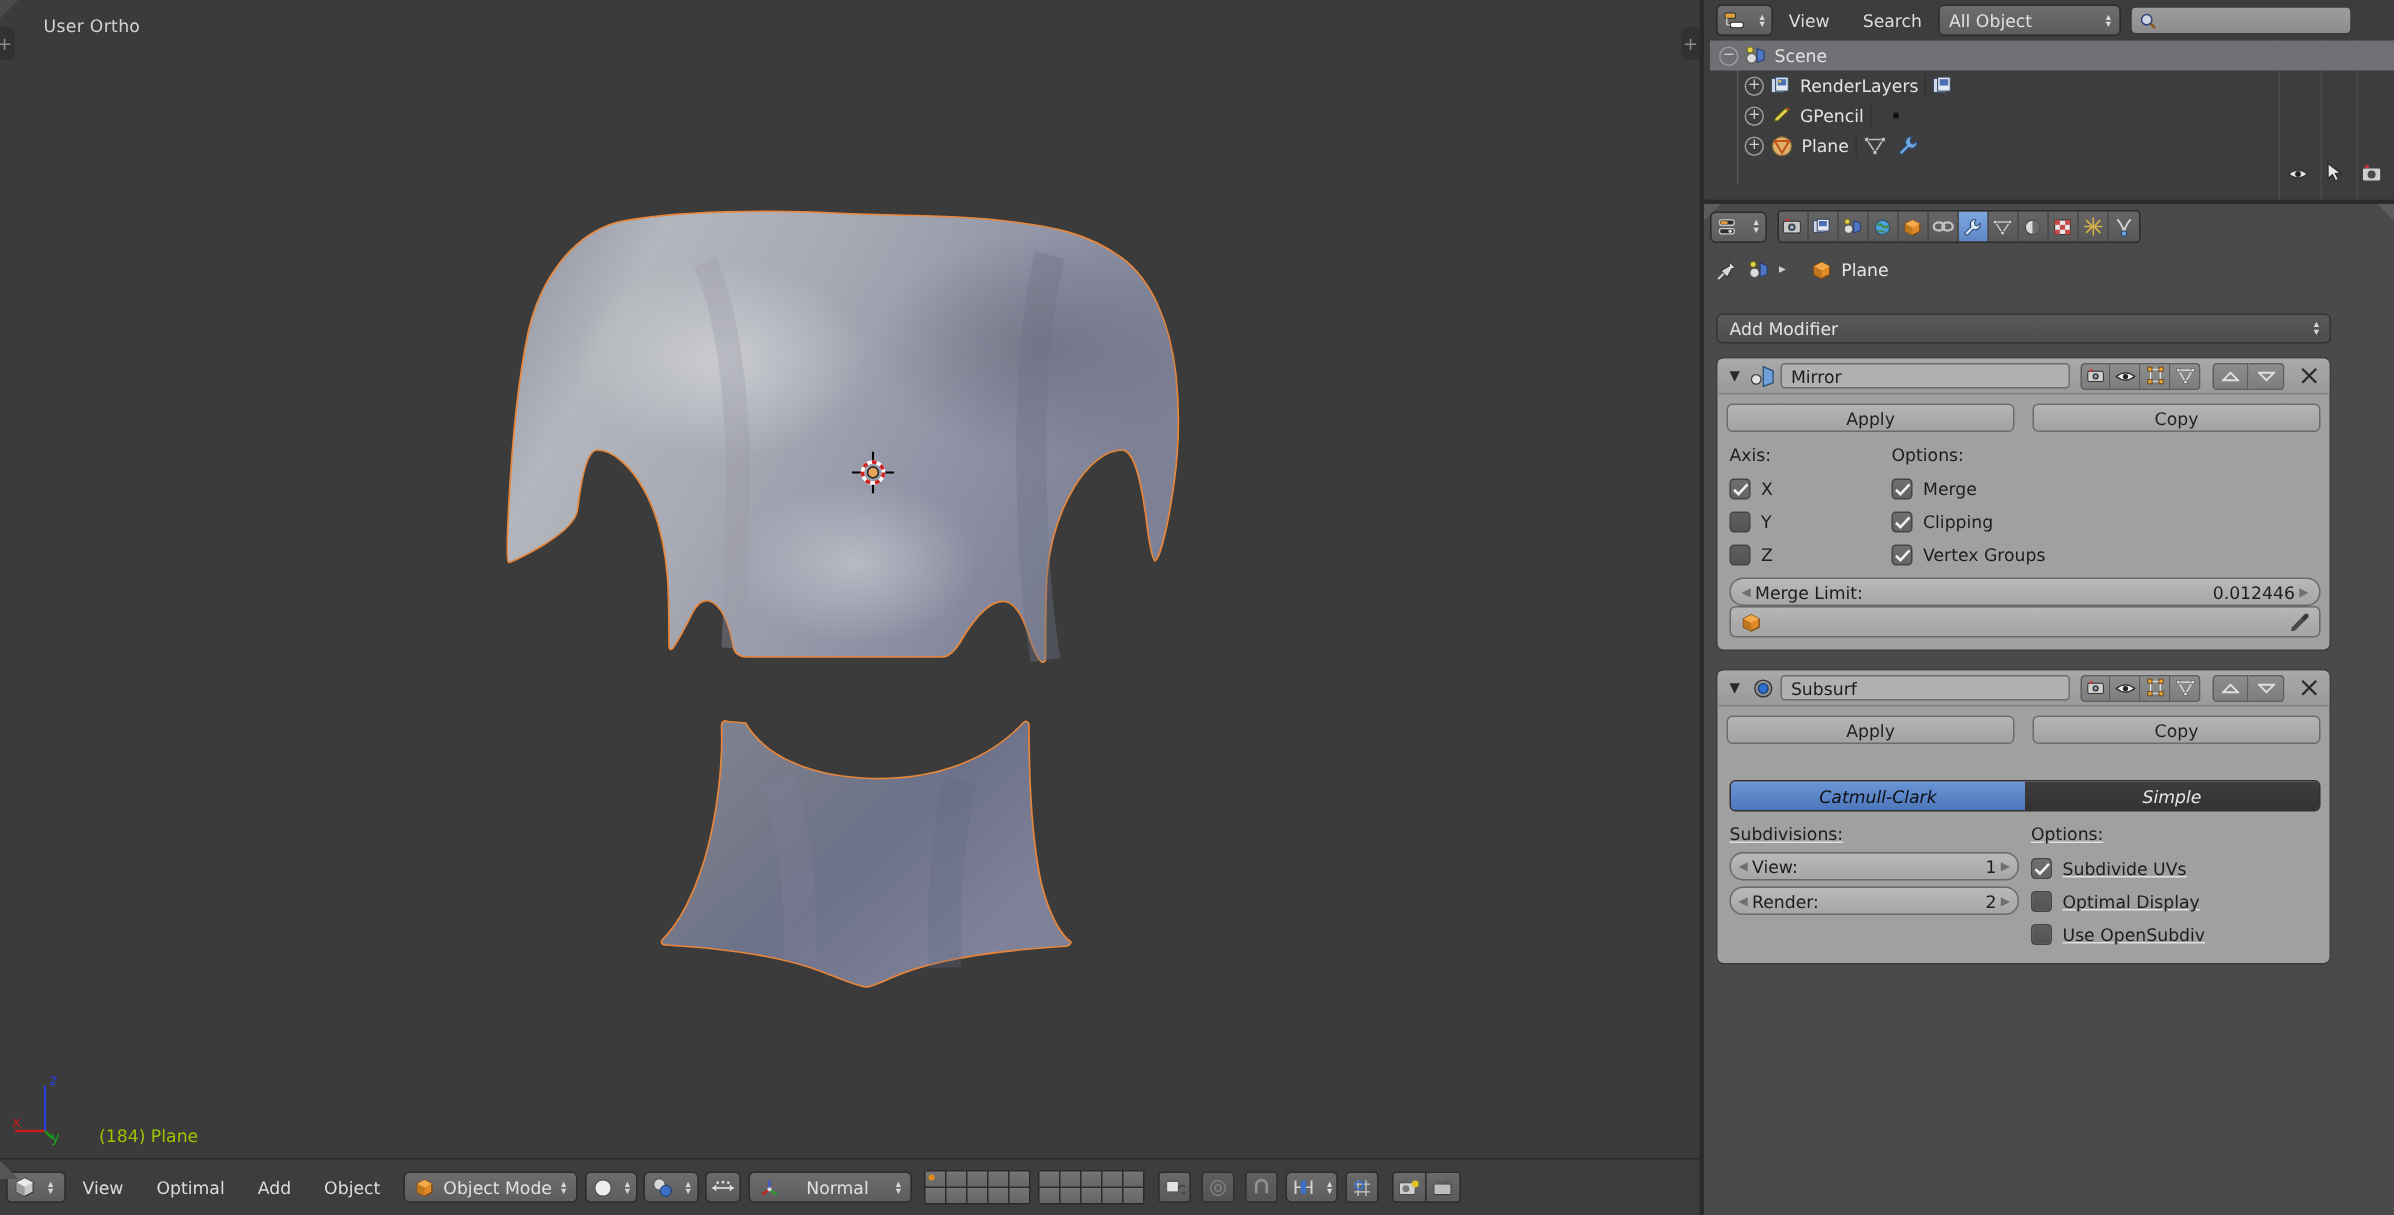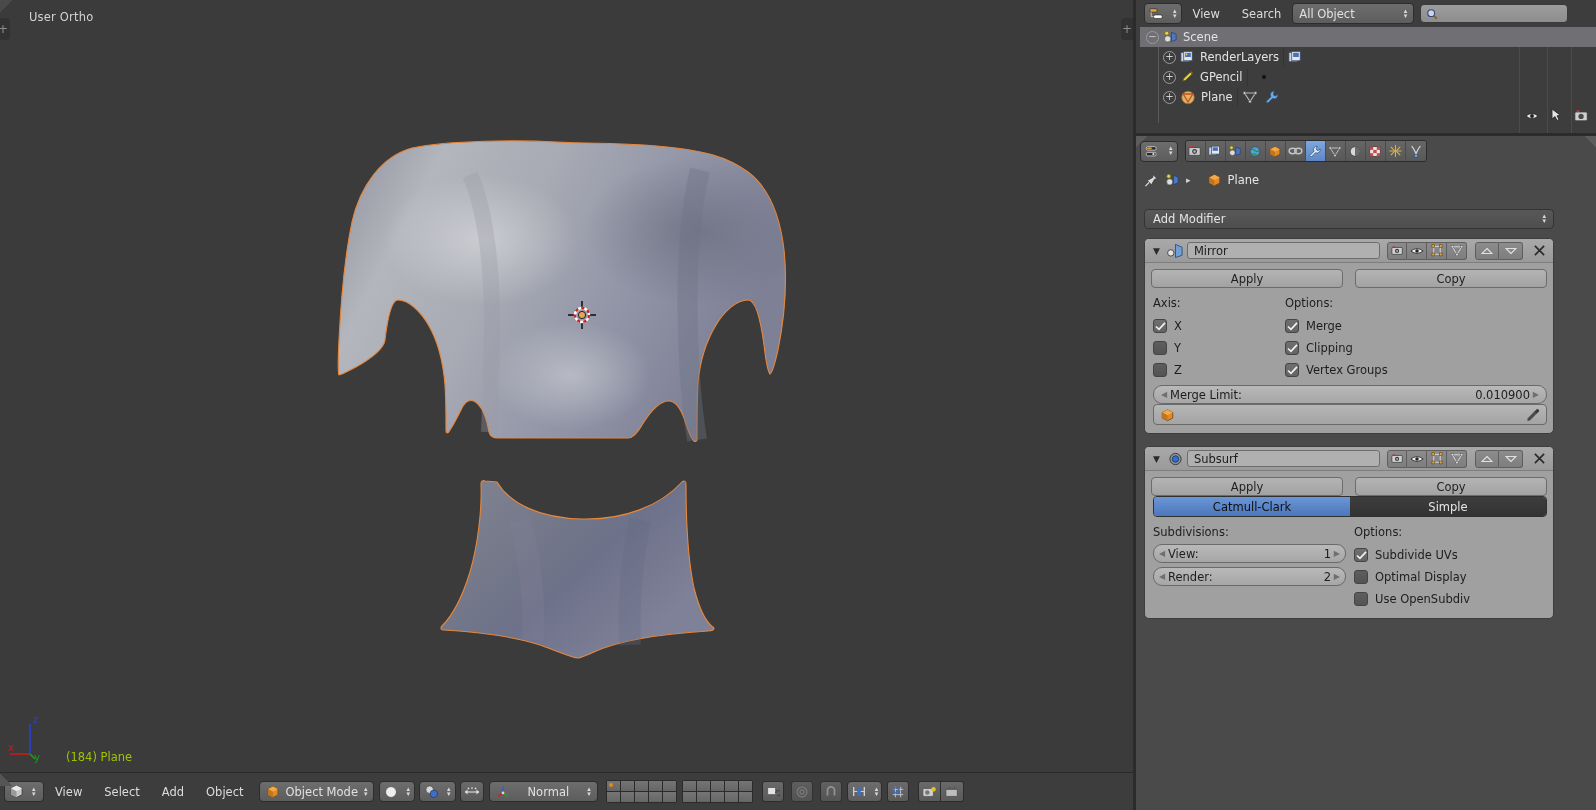--- a/index.html
+++ b/index.html
@@ -167,21 +167,21 @@
   .hdr-group .hdr-icon:first-child { border-radius: 3px 0 0 3px; }
   .hdr-group .hdr-icon:last-child { border-radius: 0 3px 3px 0; }
   .hdr-group .hdr-icon + .hdr-icon { border-left: none; }
   .ab-row { display: flex; gap: 12px; padding: 6px 6px 0 6px; }
   .ab-btn {
     flex: 1; height: 19px; background: linear-gradient(#b4b4b4,#a2a2a2);
     border: 1px solid #6c6c6c; border-radius: 4px;
     display: flex; align-items: center; justify-content: center;
     color: #1f1f1f; font-size: 11.5px;
   }
-  .cols3 { display: flex; padding: 8px 6px 0 8px; gap: 24px; }
+  .cols3 { display: flex; padding: 8px 6px 0 8px; }
   .col { flex: 1; }
   .col-label { color: #1d1d1d; font-size: 11.5px; margin-bottom: 5px; }
   .cb-row { display: flex; align-items: center; gap: 7px; height: 22px; }
   .cbox {
     width: 14px; height: 14px; border-radius: 3px;
     background: linear-gradient(#5e5e5e,#535353); border: 1px solid #454545;
     display: flex; align-items: center; justify-content: center;
     flex: 0 0 auto;
   }
   .cbox.on { background: linear-gradient(#6f6f6f,#646464); }
@@ -196,32 +196,32 @@
   .slider .arrL, .slider .arrR { color: #6f6f6f; font-size: 8px; }
   .slider .s-label { position: absolute; left: 16px; }
   .slider .s-val { position: absolute; right: 16px; }
   .field-label { color: #1d1d1d; font-size: 11.5px; margin: 7px 0 3px 8px; }
   .obj-field {
     margin: 0 6px 0 8px; height: 21px; border-radius: 4px;
     background: linear-gradient(#b6b6b6,#a4a4a4); border: 1px solid #6a6a6a;
     display: flex; align-items: center; padding: 0 6px; justify-content: space-between;
   }
   .seg {
-    display: flex; margin: 0 6px 0 8px; height: 21px;
-    border-radius: 4px; overflow: hidden; border: 1px solid #303030;
+    display: flex; margin: 24px 6px 0 8px; height: 21px;
+    border-radius: 4px; overflow: hidden; border: 1px solid #303030; font-style: italic;
   }
   .seg-item {
     flex: 1; display: flex; align-items: center; justify-content: center;
     font-size: 11.5px; color: #151515;
     background: linear-gradient(#3d3d3d,#333333);
   }
   .seg-item.active { background: linear-gradient(#6a95d6,#4d77bb); color: #101010; }
   .seg-item:not(.active) { color: #e6e6e6; }
   .two-col { display: flex; padding: 8px 6px 0 8px; gap: 8px; }
-  .two-col .c { flex: 1; }
+  .two-col .c { flex: 1; text-decoration: underline; }
   .mini-slider {
     height: 19px; border-radius: 9px; margin-top: 3px;
     background: linear-gradient(#b9b9b9,#a6a6a6); border: 1px solid #6a6a6a;
     display: flex; align-items: center; position: relative;
     color: #1d1d1d; font-size: 11.5px;
   }
   .mini-slider .s-label { position: absolute; left: 14px; }
   .mini-slider .s-val { position: absolute; right: 14px; }
   .mini-slider .arrL { position:absolute; left:5px; font-size:8px; color:#6f6f6f;}
   .mini-slider .arrR { position:absolute; right:5px; font-size:8px; color:#6f6f6f;}
@@ -393,21 +393,21 @@
     <div class="dropdown" style="width:40px;padding:0 4px;">
       <svg width="15" height="15" viewBox="0 0 16 16">
         <path d="M8 1.6 L14 4.6 L14 11.4 L8 14.4 L2 11.4 L2 4.6 Z" fill="#c9c9c9" stroke="#3a3a3a" stroke-width="0.9"></path>
         <path d="M8 1.6 L14 4.6 L8 7.6 L2 4.6 Z" fill="#eaeaea"></path>
         <path d="M8 7.6 L8 14.4 L2 11.4 L2 4.6 Z" fill="#9a9a9a"></path>
       </svg>
       <span class="updown">▴<br>▾</span>
     </div>
 
     <span class="menu-txt">View</span>
-    <span class="menu-txt">Select</span>
+    <span class="menu-txt">Optimal</span>
     <span class="menu-txt">Add</span>
     <span class="menu-txt">Object</span>
 
     <div class="dropdown" style="min-width:108px;margin-left:4px;">
       <svg width="14" height="14" viewBox="0 0 16 16">
         <path d="M8 1.8 L13.6 4.7 L13.6 11.3 L8 14.2 L2.4 11.3 L2.4 4.7 Z" fill="#e08a2a" stroke="#7a4710" stroke-width="0.9"></path>
         <path d="M8 1.8 L13.6 4.7 L8 7.7 L2.4 4.7 Z" fill="#f2a949"></path>
         <path d="M8 7.7 L8 14.2 L2.4 11.3 L2.4 4.7 Z" fill="#c0761f"></path>
       </svg>
       <span style="font-size:11.5px;">Object Mode</span>
@@ -898,21 +898,21 @@
                   </svg>
               </span>
               <span class="cb-label">Vertex Groups</span>
             </div>
           </div>
         </div>
 
         <div class="slider">
           <span class="arrL">◀</span>
           <span class="s-label">Merge Limit:</span>
-          <span class="s-val">0.010900</span>
+          <span class="s-val">0.012446</span>
           <span class="arrR" style="margin-left:auto;">▶</span>
         </div>
 
         <div class="obj-field">
           <svg width="15" height="14" viewBox="0 0 16 14">
             <path d="M8 1.5 L13.6 4.4 L13.6 10.2 L8 13.1 L2.4 10.2 L2.4 4.4 Z" fill="#e08a2a" stroke="#7a4710" stroke-width="0.9"></path>
             <path d="M8 1.5 L13.6 4.4 L8 7.3 L2.4 4.4 Z" fill="#f2a949"></path>
             <path d="M8 7.3 L8 13.1 L2.4 10.2 L2.4 4.4 Z" fill="#c0761f"></path>
           </svg>
           <span style="flex:1;color:#1d1d1d;"></span>

